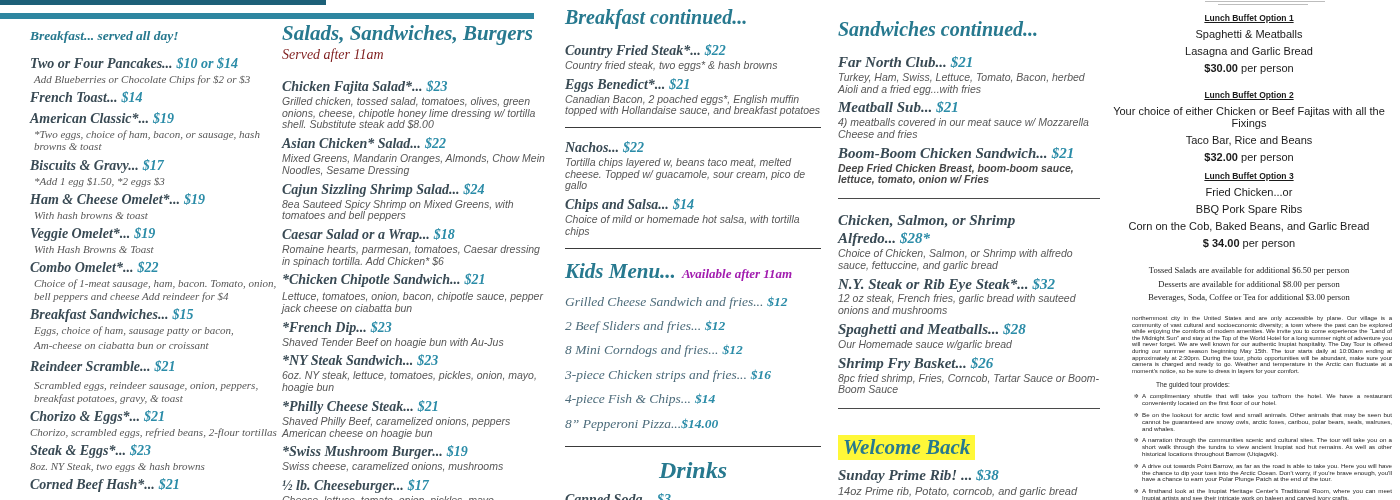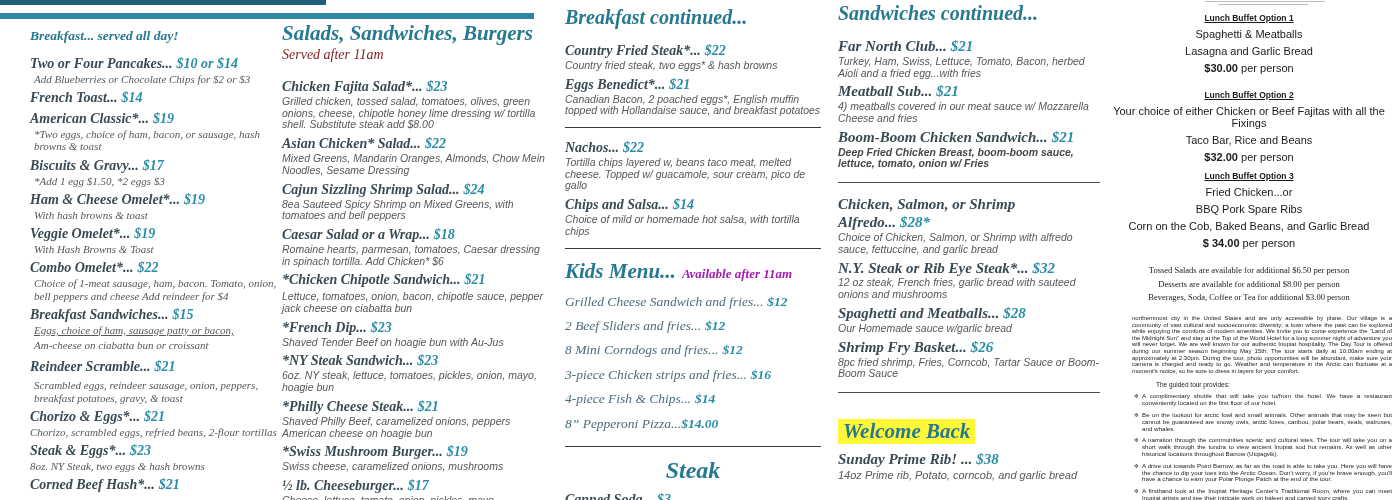--- a/index.html
+++ b/index.html
@@ -5,21 +5,21 @@
   html,body{margin:0;padding:0;}
   body{width:1400px;height:500px;position:relative;overflow:hidden;background:#ffffff;
        font-family:"Liberation Serif",serif;color:#394a54;}
   .bar{position:absolute;left:0;}
   #bar1{top:0;width:326px;height:5px;background:#1d6078;}
   #bar2{top:13px;width:534px;height:6px;background:#2e86a0;}
   .col{position:absolute;}
   #c1{left:30px;top:28px;width:248px;}
   #c2{left:282px;top:22px;width:268px;}
   #c3{left:565px;top:6px;width:256px;}
-  #c4{left:838px;top:2px;width:262px;}
+  #c4{left:838px;top:18px;width:262px;}
   #rp{left:1100px;top:0;width:298px;font-family:"Liberation Sans",sans-serif;color:#1a1a1a;}
   .hdr{color:#27798f;font-weight:bold;font-style:italic;}
   #c1 .hdr{font-size:13.5px;margin-bottom:10px;}
   #c2 .hdr{font-size:21px;line-height:1.05;}
   #c2 .sub{color:#7f1d1d;font-weight:normal;font-style:italic;font-size:14px;margin:3px 0 14px 0;}
   #c3 .hdr,#c4 .hdr{font-size:20px;margin-bottom:12px;}
   .mi{margin-top:3px;line-height:1.12;}
   .nm{font-weight:bold;font-style:italic;font-size:14px;color:#394a54;}
   #c4 .nm{font-size:15px;}
   .pr{font-weight:bold;font-style:italic;color:#2b8ca8;margin-left:4px;font-size:14px;}
@@ -70,21 +70,21 @@
   <div class="ds">*Two eggs, choice of ham, bacon, or sausage, hash browns &amp; toast</div>
   <div class="mi"><span class="nm">Biscuits &amp; Gravy...</span><span class="pr">$17</span></div>
   <div class="ds">*Add 1 egg $1.50, *2 eggs $3</div>
   <div class="mi"><span class="nm">Ham &amp; Cheese Omelet*...</span><span class="pr">$19</span></div>
   <div class="ds">With hash browns &amp; toast</div>
   <div class="mi"><span class="nm">Veggie Omelet*...</span><span class="pr">$19</span></div>
   <div class="ds">With Hash Browns &amp; Toast</div>
   <div class="mi"><span class="nm">Combo Omelet*...</span><span class="pr">$22</span></div>
   <div class="ds">Choice of 1-meat sausage, ham, bacon. Tomato, onion, bell peppers and cheese Add reindeer for $4</div>
   <div class="mi"><span class="nm">Breakfast Sandwiches...</span><span class="pr">$15</span></div>
-  <div class="ds" style="text-decoration:underline;">Eggs, choice of ham, sausage patty or bacon,</div>
+  <div class="ds" style="">Eggs, choice of ham, sausage patty or bacon,</div>
   <div class="ds" style="margin-top:3px;">Am-cheese on ciabatta bun or croissant</div>
   <div class="mi" style="margin-top:6px;"><span class="nm">Reindeer Scramble...</span><span class="pr">$21</span></div>
   <div class="ds" style="margin-top:4px;">Scrambled eggs, reindeer sausage, onion, peppers, breakfast potatoes, gravy, &amp; toast</div>
   <div class="mi"><span class="nm">Chorizo &amp; Eggs*...</span><span class="pr">$21</span></div>
   <div class="ds" style="margin-left:0;">Chorizo, scrambled eggs, refried beans, 2-flour tortillas</div>
   <div class="mi"><span class="nm">Steak &amp; Eggs*...</span><span class="pr">$23</span></div>
   <div class="ds" style="margin-left:0;">8oz. NY Steak, two eggs &amp; hash browns</div>
   <div class="mi"><span class="nm">Corned Beef Hash*...</span><span class="pr">$21</span></div>
 
 </div>
@@ -128,21 +128,21 @@
   <div class="ds dss" style="margin-left:0;">Choice of mild or homemade hot salsa, with tortilla chips</div>
   <div class="rule"></div>
   <div class="kidhdr"><span class="kh1">Kids Menu...</span><span class="kh2">Available after 11am</span></div>
   <div class="kid"><span class="knm">Grilled Cheese Sandwich and fries...</span><span class="pr kpr">$12</span></div>
   <div class="kid"><span class="knm">2 Beef Sliders and fries...</span><span class="pr kpr">$12</span></div>
   <div class="kid"><span class="knm">8 Mini Corndogs and fries...</span><span class="pr kpr">$12</span></div>
   <div class="kid"><span class="knm">3-piece Chicken strips and fries...</span><span class="pr kpr">$16</span></div>
   <div class="kid"><span class="knm">4-piece Fish &amp; Chips...</span><span class="pr kpr">$14</span></div>
   <div class="kid"><span class="knm">8” Pepperoni Pizza...</span><span class="pr kpr" style="margin-left:0;">$14.00</span></div>
   <div class="rule" style="margin-top:14px;"></div>
-  <div class="drinks">Steak</div>
+  <div class="drinks">Drinks</div>
   <div class="mi"><span class="nm">Canned Soda...</span><span class="pr">$3</span></div>
 
 </div>
 
 <div id="c4" class="col">
   <div class="hdr">Sandwiches continued...</div>
   <div class="mi"><span class="nm">Far North Club...</span><span class="pr">$21</span></div>
   <div class="ds dss" style="margin-left:0;">Turkey, Ham, Swiss, Lettuce, Tomato, Bacon, herbed Aioli and a fried egg...with fries</div>
   <div class="mi"><span class="nm">Meatball Sub...</span><span class="pr">$21</span></div>
   <div class="ds dss" style="margin-left:0;">4) meatballs covered in our meat sauce w/ Mozzarella Cheese and fries</div>

